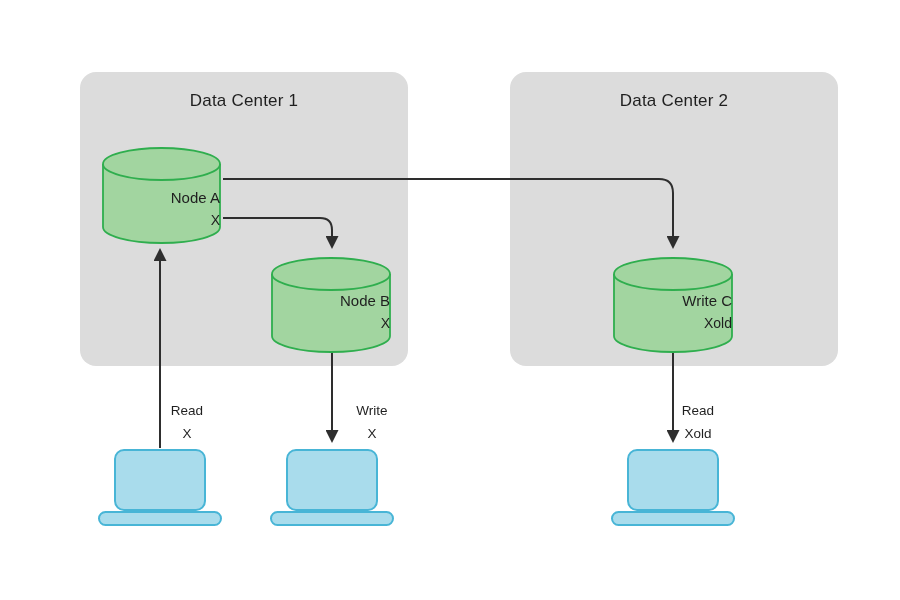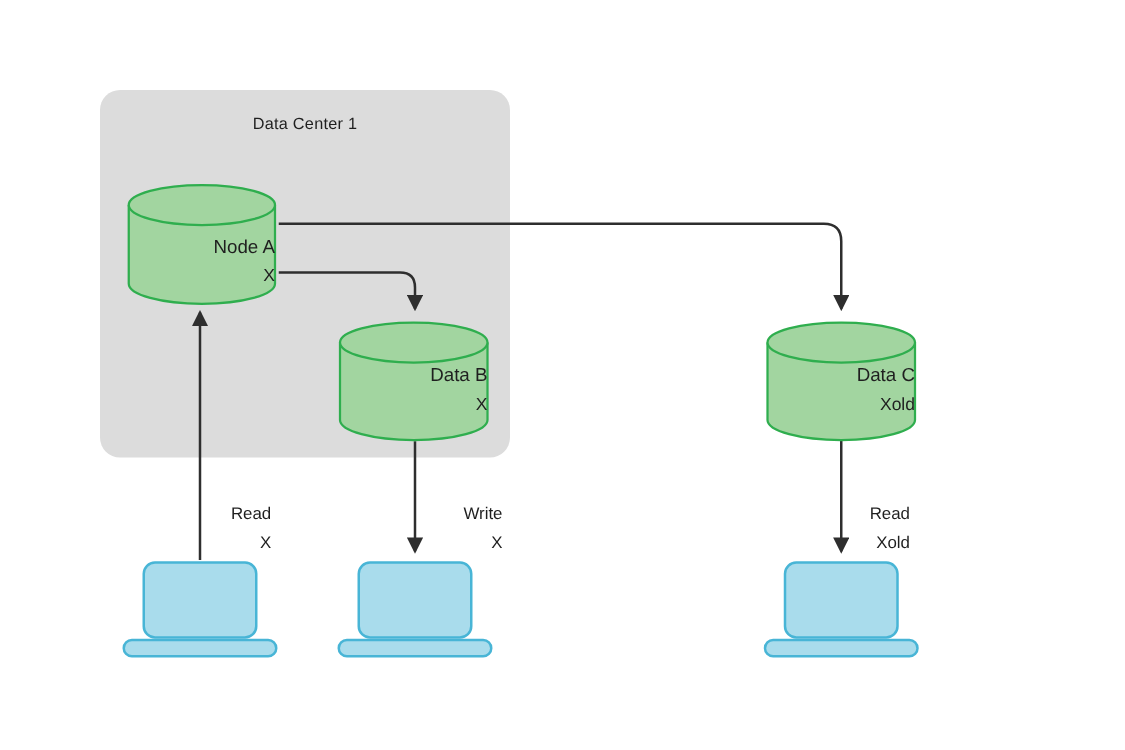--- a/index.html
+++ b/index.html
@@ -10,46 +10,49 @@
     overflow:hidden;
   }
   .dc-box{
     position:absolute;top:72px;width:328px;height:294px;
     background:var(--box,#dcdcdc);border-radius:16px;
   }
   #dc1{left:80px;}
   #dc2{left:510px;}
   .dc-title{
     margin:0;padding-top:19px;text-align:center;
-    font-size:13px;font-weight:500;letter-spacing:.2px;
+    font-size:17px;font-weight:500;letter-spacing:.2px;
     color:var(--ink,#1f1f1f);
   }
   svg.art{position:absolute;left:0;top:0;}
   .cyl{fill:var(--cyl-fill,#a2d5a0);stroke:var(--cyl-stroke,#2fae4e);stroke-width:1.8;}
   .lap{fill:var(--lap-fill,#a9dcec);stroke:var(--lap-stroke,#48b5d6);stroke-width:2;}
   .arrow{fill:none;stroke:var(--line,#2e2e2e);stroke-width:2;}
   .node-label{
     position:absolute;width:118px;text-align:right;
     color:var(--ink,#1f1f1f);
   }
   .node-name{font-size:15px;line-height:17px;}
   .node-val{font-size:14px;line-height:16px;margin-top:6px;}
   .op-label{
-    position:absolute;width:60px;text-align:right;
+    position:absolute;width:60px;text-align:center;
     color:var(--ink,#1f1f1f);font-size:13.5px;line-height:15px;
   }
   .op-val{margin-top:8px;}
 </style>
 </head>
 <body>
 
 <div id="canvas">
 
   <div class="dc-box" id="dc1">
     <h2 class="dc-title">Data Center 1</h2>
+  </div>
+  <div class="dc-box" id="dc2">
+    <h2 class="dc-title">Data Center 2</h2>
   </div>
 
   <svg class="art" width="900" height="600" viewBox="0 0 900 600">
     <defs>
       <marker id="ah" viewBox="0 0 10 10" refX="8.5" refY="5" markerWidth="6.5" markerHeight="6.5" orient="auto-start-reverse">
         <path d="M0,0 L10,5 L0,10 Z" fill="var(--line,#2e2e2e)"></path>
       </marker>
     </defs>
 
     <path class="arrow" marker-end="url(#ah)" d="M160,448 V250"></path>
@@ -83,25 +86,25 @@
       <rect class="lap" x="628" y="450" width="90" height="60" rx="9"></rect>
       <rect class="lap" x="612" y="512" width="122" height="13" rx="6.5"></rect>
     </g>
   </svg>
 
   <div class="node-label" style="left:102px;top:189px">
     <div class="node-name">Node A</div>
     <div class="node-val">X</div>
   </div>
   <div class="node-label" style="left:272px;top:292px">
-    <div class="node-name">Data B</div>
+    <div class="node-name">Node B</div>
     <div class="node-val">X</div>
   </div>
   <div class="node-label" style="left:614px;top:292px">
-    <div class="node-name">Data C</div>
+    <div class="node-name">Write C</div>
     <div class="node-val">Xold</div>
   </div>
 
   <div class="op-label" style="left:157px;top:403px">
     <div>Read</div>
     <div class="op-val">X</div>
   </div>
   <div class="op-label" style="left:342px;top:403px">
     <div>Write</div>
     <div class="op-val">X</div>

